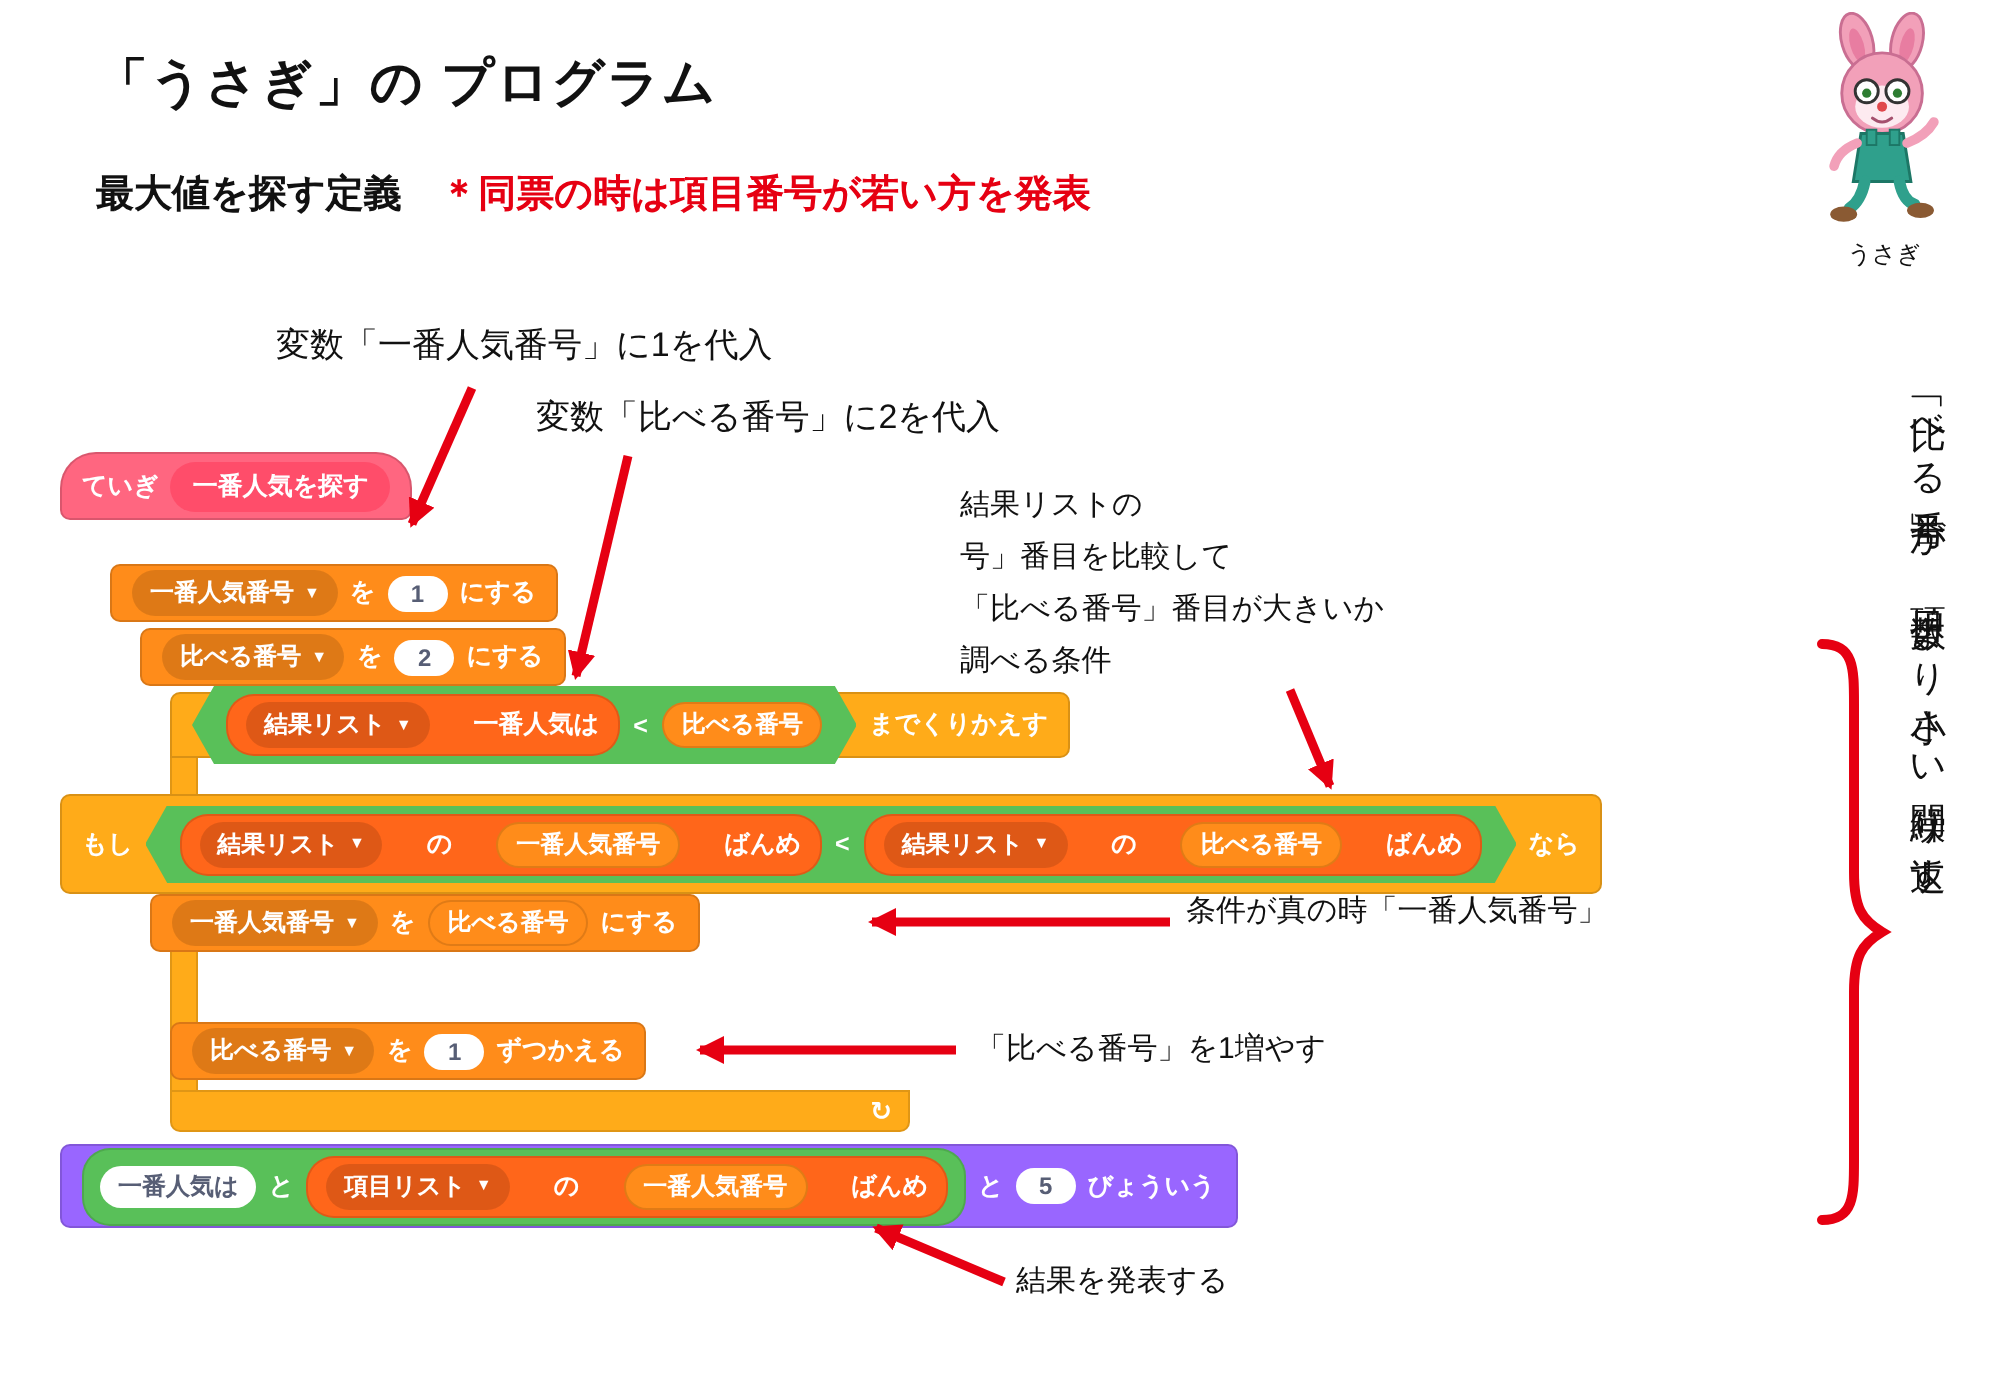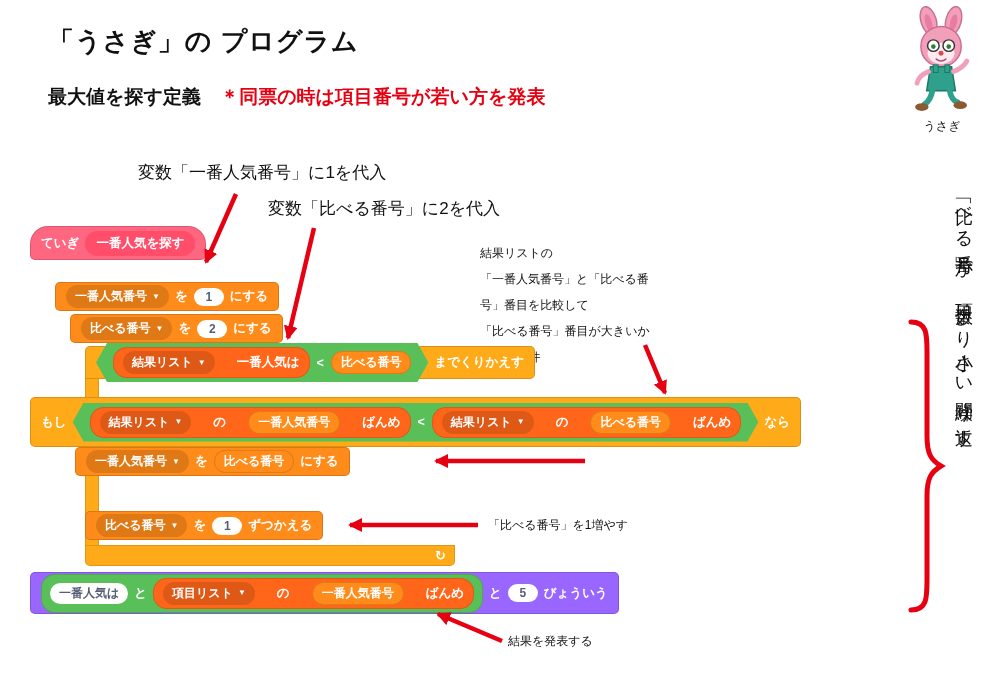--- a/index.html
+++ b/index.html
@@ -9,21 +9,21 @@
   
   .title{position:absolute;left:48px;top:24px;font-size:26px;font-weight:800;margin:0;letter-spacing:1px;}
   .subrow{position:absolute;left:48px;top:84px;font-size:19px;font-weight:600;white-space:nowrap;}
   .subnote{color:#e60012;margin-left:14px;}
 
   
   .rabbit{position:absolute;left:892px;top:6px;width:100px;text-align:center;}
   .rabbit-label{font-size:12px;margin-top:-2px;color:#111;}
 
   
-  .note{position:absolute;font-size:12px;font-weight:500;color:#111;white-space:nowrap;line-height:26px;}
+  .note{position:absolute;font-size:15px;font-weight:500;color:#111;white-space:nowrap;line-height:26px;}
   .note.small{font-size:17px;}
   .indent2{margin-left:62px;}
   .vtext{position:absolute;left:952px;top:192px;height:472px;writing-mode:vertical-rl;
          font-size:18px;letter-spacing:2px;font-weight:500;color:#111;}
 
   
   .sblock{position:absolute;display:flex;align-items:center;gap:6px;color:#fff;font-weight:700;
           font-size:12.5px;padding:0 10px;border-radius:5px;white-space:nowrap;box-sizing:border-box;
           border:1px solid rgba(0,0,0,.15);z-index:2;}
   .define{background:#ff6680;height:34px;border-radius:18px 18px 5px 5px;}
@@ -94,27 +94,27 @@
       </g>
     </svg>
     <div class="rabbit-label">うさぎ</div>
   </div>
 
   <div class="note small" style="left:138px;top:160px;">変数「一番人気番号」に1を代入</div>
   <div class="note small" style="left:268px;top:196px;">変数「比べる番号」に2を代入</div>
 
   <div class="note" style="left:480px;top:240px;">
     <div>結果リストの</div>
-    <div>「一番人気番号」と「比べる番</div>
     <div>号」番目を比較して</div>
     <div>「比べる番号」番目が大きいか</div>
     <div>調べる条件</div>
   </div>
 
   <div class="note" style="left:593px;top:443px;">
+    <div>条件が真の時「一番人気番号」</div>
   </div>
 
   <div class="note" style="left:488px;top:512px;">「比べる番号」を1増やす</div>
   <div class="note" style="left:508px;top:628px;">結果を発表する</div>
 
   <div class="vtext">「比べる番号」が　項目数より小さい間繰り返す</div>
 
   <div>
 
     <div class="arm" style="left:85px;top:377px;width:14px;height:170px;"></div>

